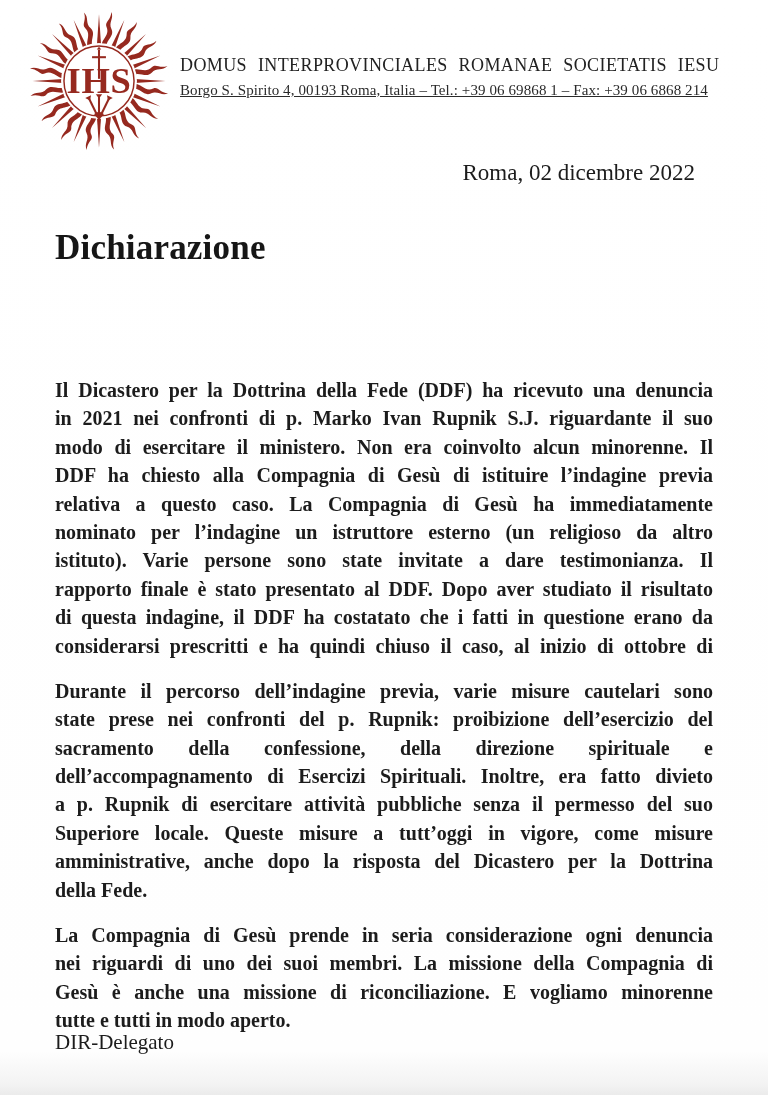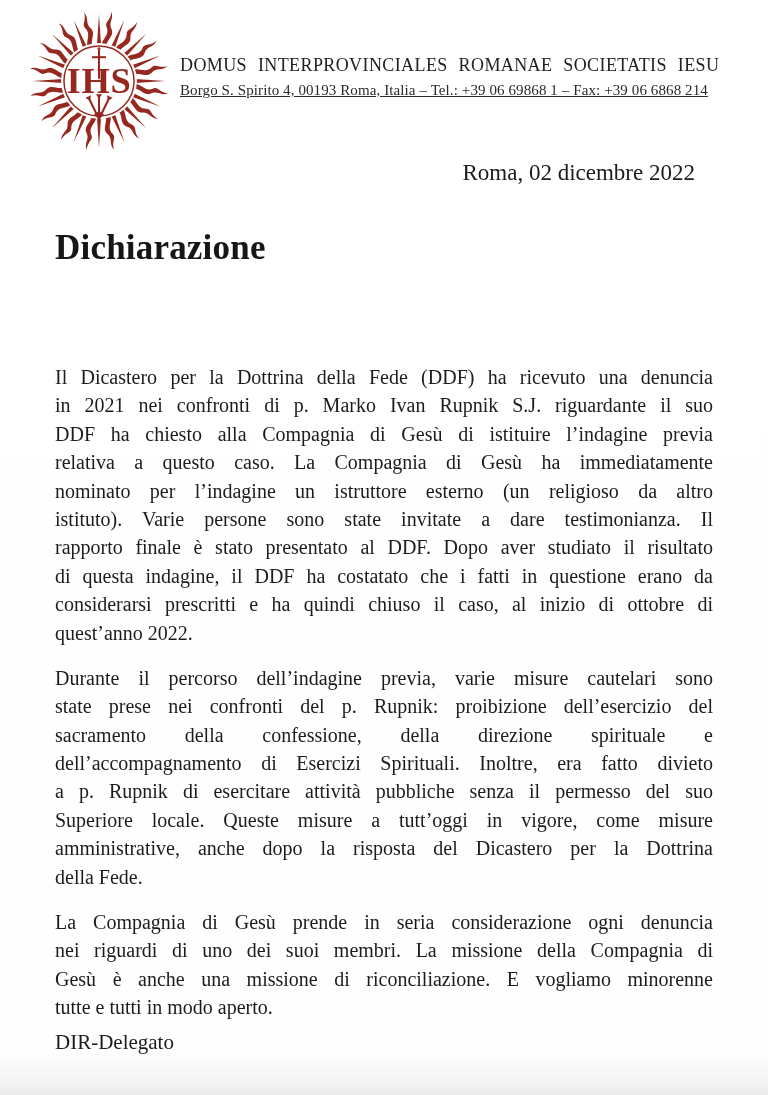--- a/index.html
+++ b/index.html
@@ -60,25 +60,26 @@
     left: 55px; top: 228px;
     font-size: 35px;
     font-weight: bold;
     letter-spacing: 0.2px;
     color: #161616;
   }
 
   
   .doc-body {
     position: absolute;
-    left: 55px; top: 363px;
+    left: 55px; top: 376px;
     width: 658px;
     font-size: 20px;
     line-height: 28.4px;
     color: #1c1c1c;
+    font-weight: bold;
   }
   .paragraph { margin-bottom: 17px; }
   .line {
     text-align: justify;
     text-align-last: justify;
     height: 28.4px;
     overflow: hidden;
   }
   .line.last { text-align-last: left; }
 
@@ -166,28 +167,28 @@
   <div class="address-line">Borgo S. Spirito 4, 00193 Roma, Italia – Tel.: +39 06 69868 1 – Fax: +39 06 6868 214</div>
 
   <div class="date-line">Roma, 02 dicembre 2022</div>
 
   <h1 class="doc-title">Dichiarazione</h1>
 
   <div class="doc-body" id="doc-body">
       <div class="paragraph">
         <div class="line">Il Dicastero per la Dottrina della Fede (DDF) ha ricevuto una denuncia</div>
         <div class="line">in 2021 nei confronti di p. Marko Ivan Rupnik S.J. riguardante il suo</div>
+        <div class="line">modo di esercitare il ministero. Non era coinvolto alcun minorenne. Il</div>
         <div class="line">DDF ha chiesto alla Compagnia di Gesù di istituire l’indagine previa</div>
         <div class="line">relativa a questo caso. La Compagnia di Gesù ha immediatamente</div>
         <div class="line">nominato per l’indagine un istruttore esterno (un religioso da altro</div>
         <div class="line">istituto). Varie persone sono state invitate a dare testimonianza. Il</div>
         <div class="line">rapporto finale è stato presentato al DDF. Dopo aver studiato il risultato</div>
         <div class="line">di questa indagine, il DDF ha costatato che i fatti in questione erano da</div>
         <div class="line">considerarsi prescritti e ha quindi chiuso il caso, al inizio di ottobre di</div>
-        <div class="line last">quest’anno 2022.</div>
       </div>
       <div class="paragraph">
         <div class="line">Durante il percorso dell’indagine previa, varie misure cautelari sono</div>
         <div class="line">state prese nei confronti del p. Rupnik: proibizione dell’esercizio del</div>
         <div class="line">sacramento della confessione, della direzione spirituale e</div>
         <div class="line">dell’accompagnamento di Esercizi Spirituali. Inoltre, era fatto divieto</div>
         <div class="line">a p. Rupnik di esercitare attività pubbliche senza il permesso del suo</div>
         <div class="line">Superiore locale. Queste misure a tutt’oggi in vigore, come misure</div>
         <div class="line">amministrative, anche dopo la risposta del Dicastero per la Dottrina</div>
         <div class="line last">della Fede.</div>

